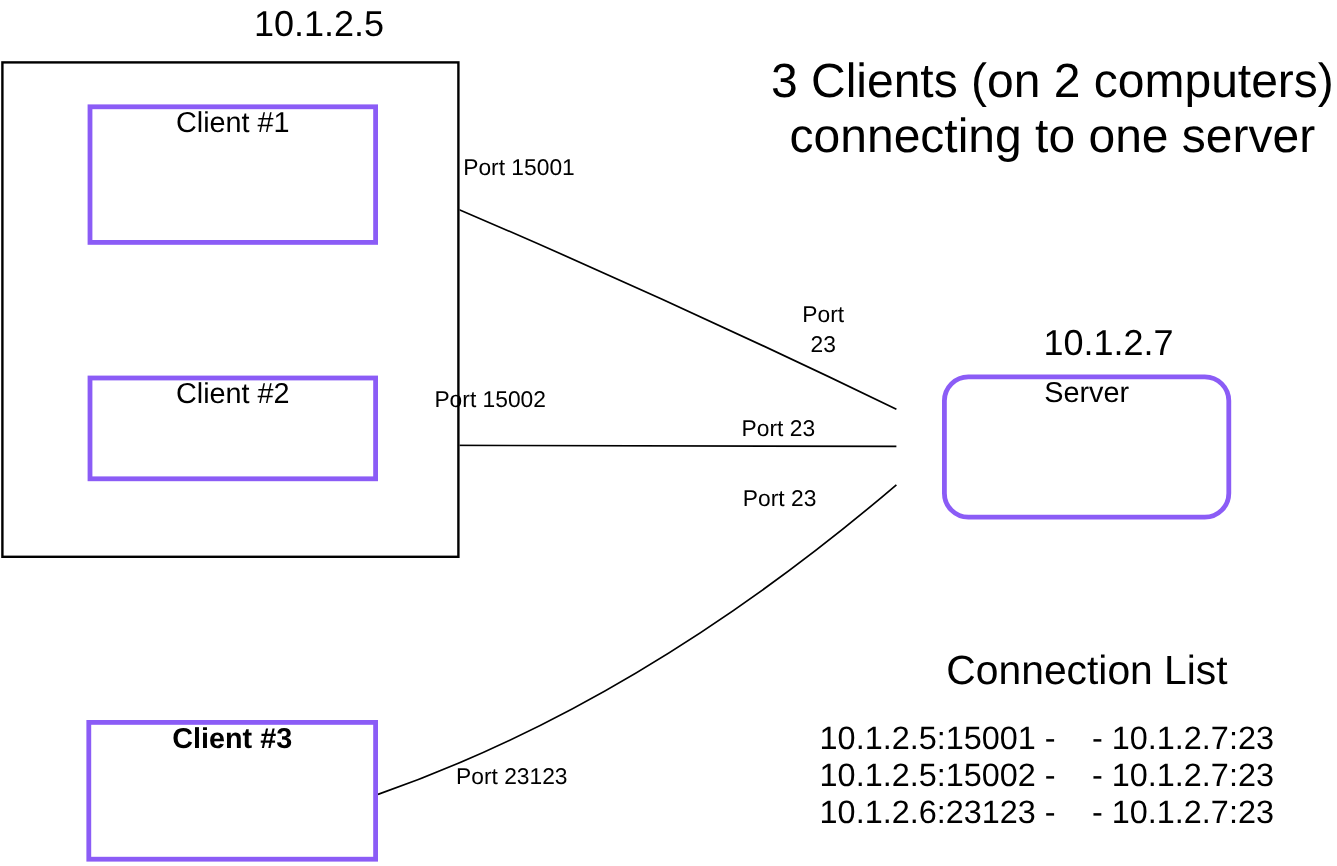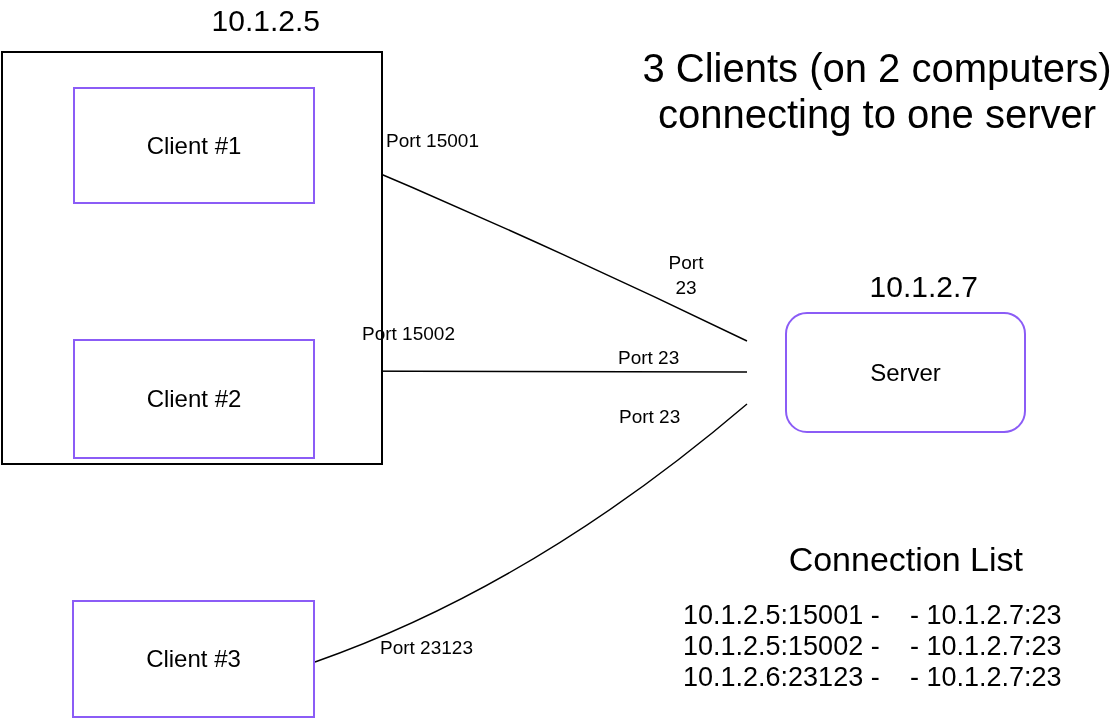--- a/index.html
+++ b/index.html
@@ -17,24 +17,24 @@
     height: 722px;
     background: #ffffff;
   }
   svg.overlay {
     position: absolute;
     left: 0; top: 0;
     width: 1114px; height: 722px;
   }
   .node-box {
     position: absolute;
-    border: 2px solid #8b5cf6;
+    border: 4px solid #8b5cf6;
     background: #ffffff;
     display: flex;
-    align-items: center;
+    align-items: flex-start;
     justify-content: center;
   }
   .outer-box {
     position: absolute;
     border: 2px solid #000000;
     background: #ffffff;
   }
   .node-label {
     font-size: 24px;
     line-height: 1;
@@ -103,25 +103,25 @@
     <div>connecting to one server</div>
   </div>
 
   <div class="ip-label" style="left:60px; top:6px; width:260px;">10.1.2.5</div>
   <div class="outer-box" style="left:1px; top:51px; width:382px; height:414px;"></div>
 
   <div class="node-box" style="left:73px; top:87px; width:242px; height:117px;">
     <span class="node-label">Client #1</span>
   </div>
 
-  <div class="node-box" style="left:73px; top:313px; width:242px; height:120px;margin-top:26px;">
+  <div class="node-box" style="left:73px; top:313px; width:242px; height:88px;">
     <span class="node-label">Client #2</span>
   </div>
 
-  <div class="node-box" style="left:72px; top:600px; width:243px; height:118px;">
+  <div class="node-box" style="left:72px; top:600px; width:243px; height:118px;font-weight:bold;">
     <span class="node-label">Client #3</span>
   </div>
 
   <div class="ip-label" style="left:718px; top:272px; width:260px;">10.1.2.7</div>
   <div class="node-box" style="left:785px; top:312px; width:241px; height:121px;border-radius:22px;">
     <span class="node-label">Server</span>
   </div>
 
   <div class="port-label" style="left:386px; top:131px;">Port 15001</div>
   <div class="port-label" style="left:362px; top:324px;">Port 15002</div>

